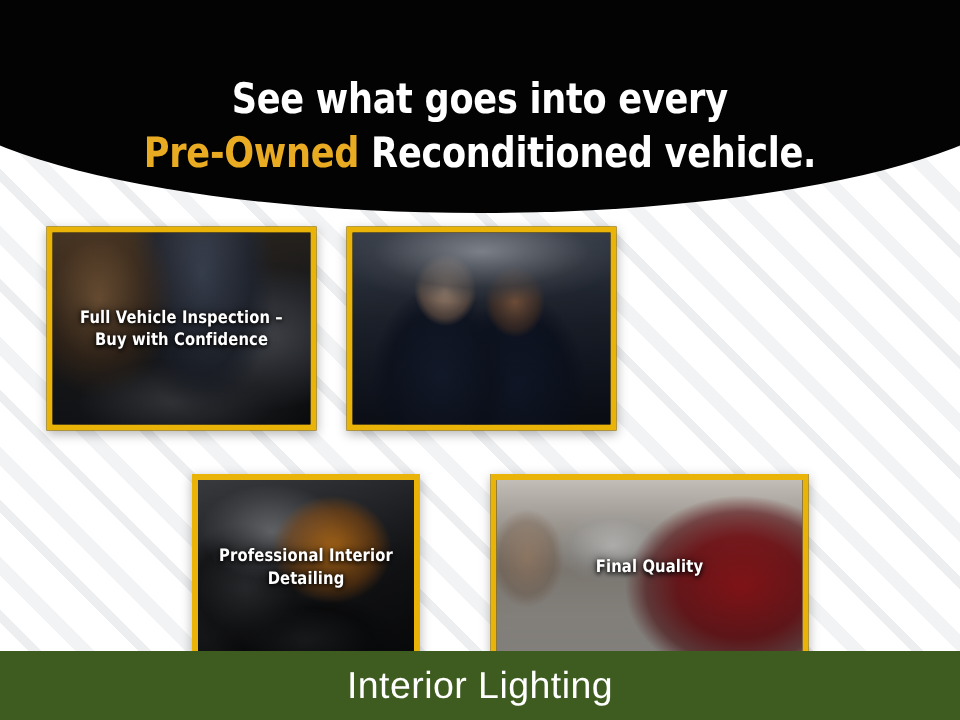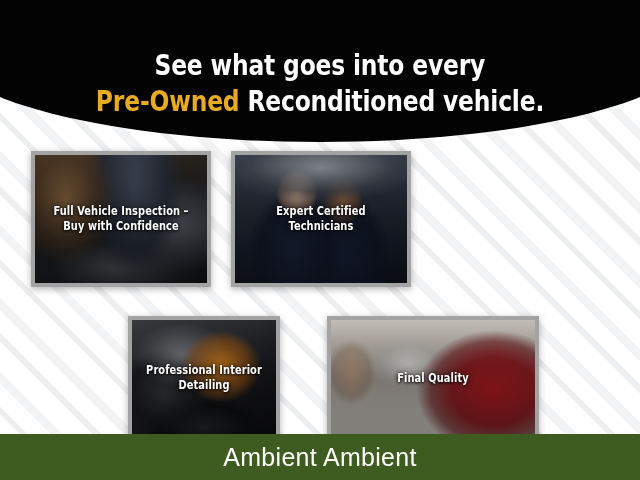--- a/index.html
+++ b/index.html
@@ -70,21 +70,21 @@
     white-space:nowrap;
     transform:scaleX(0.93);
   }
   .headline-2 .accent { color:#e8ab22; }
 
   
   .card {
     position:absolute;
     z-index:4;
     background:#1a1a1a;
-    border:4px solid #a3a3a3;
+    border:4px solid #eab308;
     box-shadow:0 2px 7px rgba(0,0,0,0.30);
     overflow:hidden;
   }
 
   .card-photo {
     position:absolute;
     inset:0;
     background-size:cover;
     background-position:center;
   }
@@ -205,38 +205,35 @@
   <div class="card" id="card-inspection">
     <div class="card-photo photo-inspection"></div>
     <div class="card-label two-line">
       <span>Full Vehicle Inspection –</span>
       <span>Buy with Confidence</span>
     </div>
   </div>
 
   <div class="card" id="card-technicians">
     <div class="card-photo photo-technicians"></div>
-    <div class="card-label">
-      <span>Expert Certified Technicians</span>
-    </div>
   </div>
 
 
   <div class="card" id="card-detailing">
     <div class="card-photo photo-detailing"></div>
     <div class="card-label two-line">
       <span>Professional Interior</span>
       <span>Detailing</span>
     </div>
   </div>
 
   <div class="card" id="card-final">
     <div class="card-photo photo-final"></div>
     <div class="card-label">
       <span>Final Quality</span>
     </div>
   </div>
 
   <div class="footer-bar">
-    <div class="footer-label">Ambient Ambient</div>
+    <div class="footer-label">Interior Lighting</div>
   </div>
 
 </div>
 
 </body></html>

